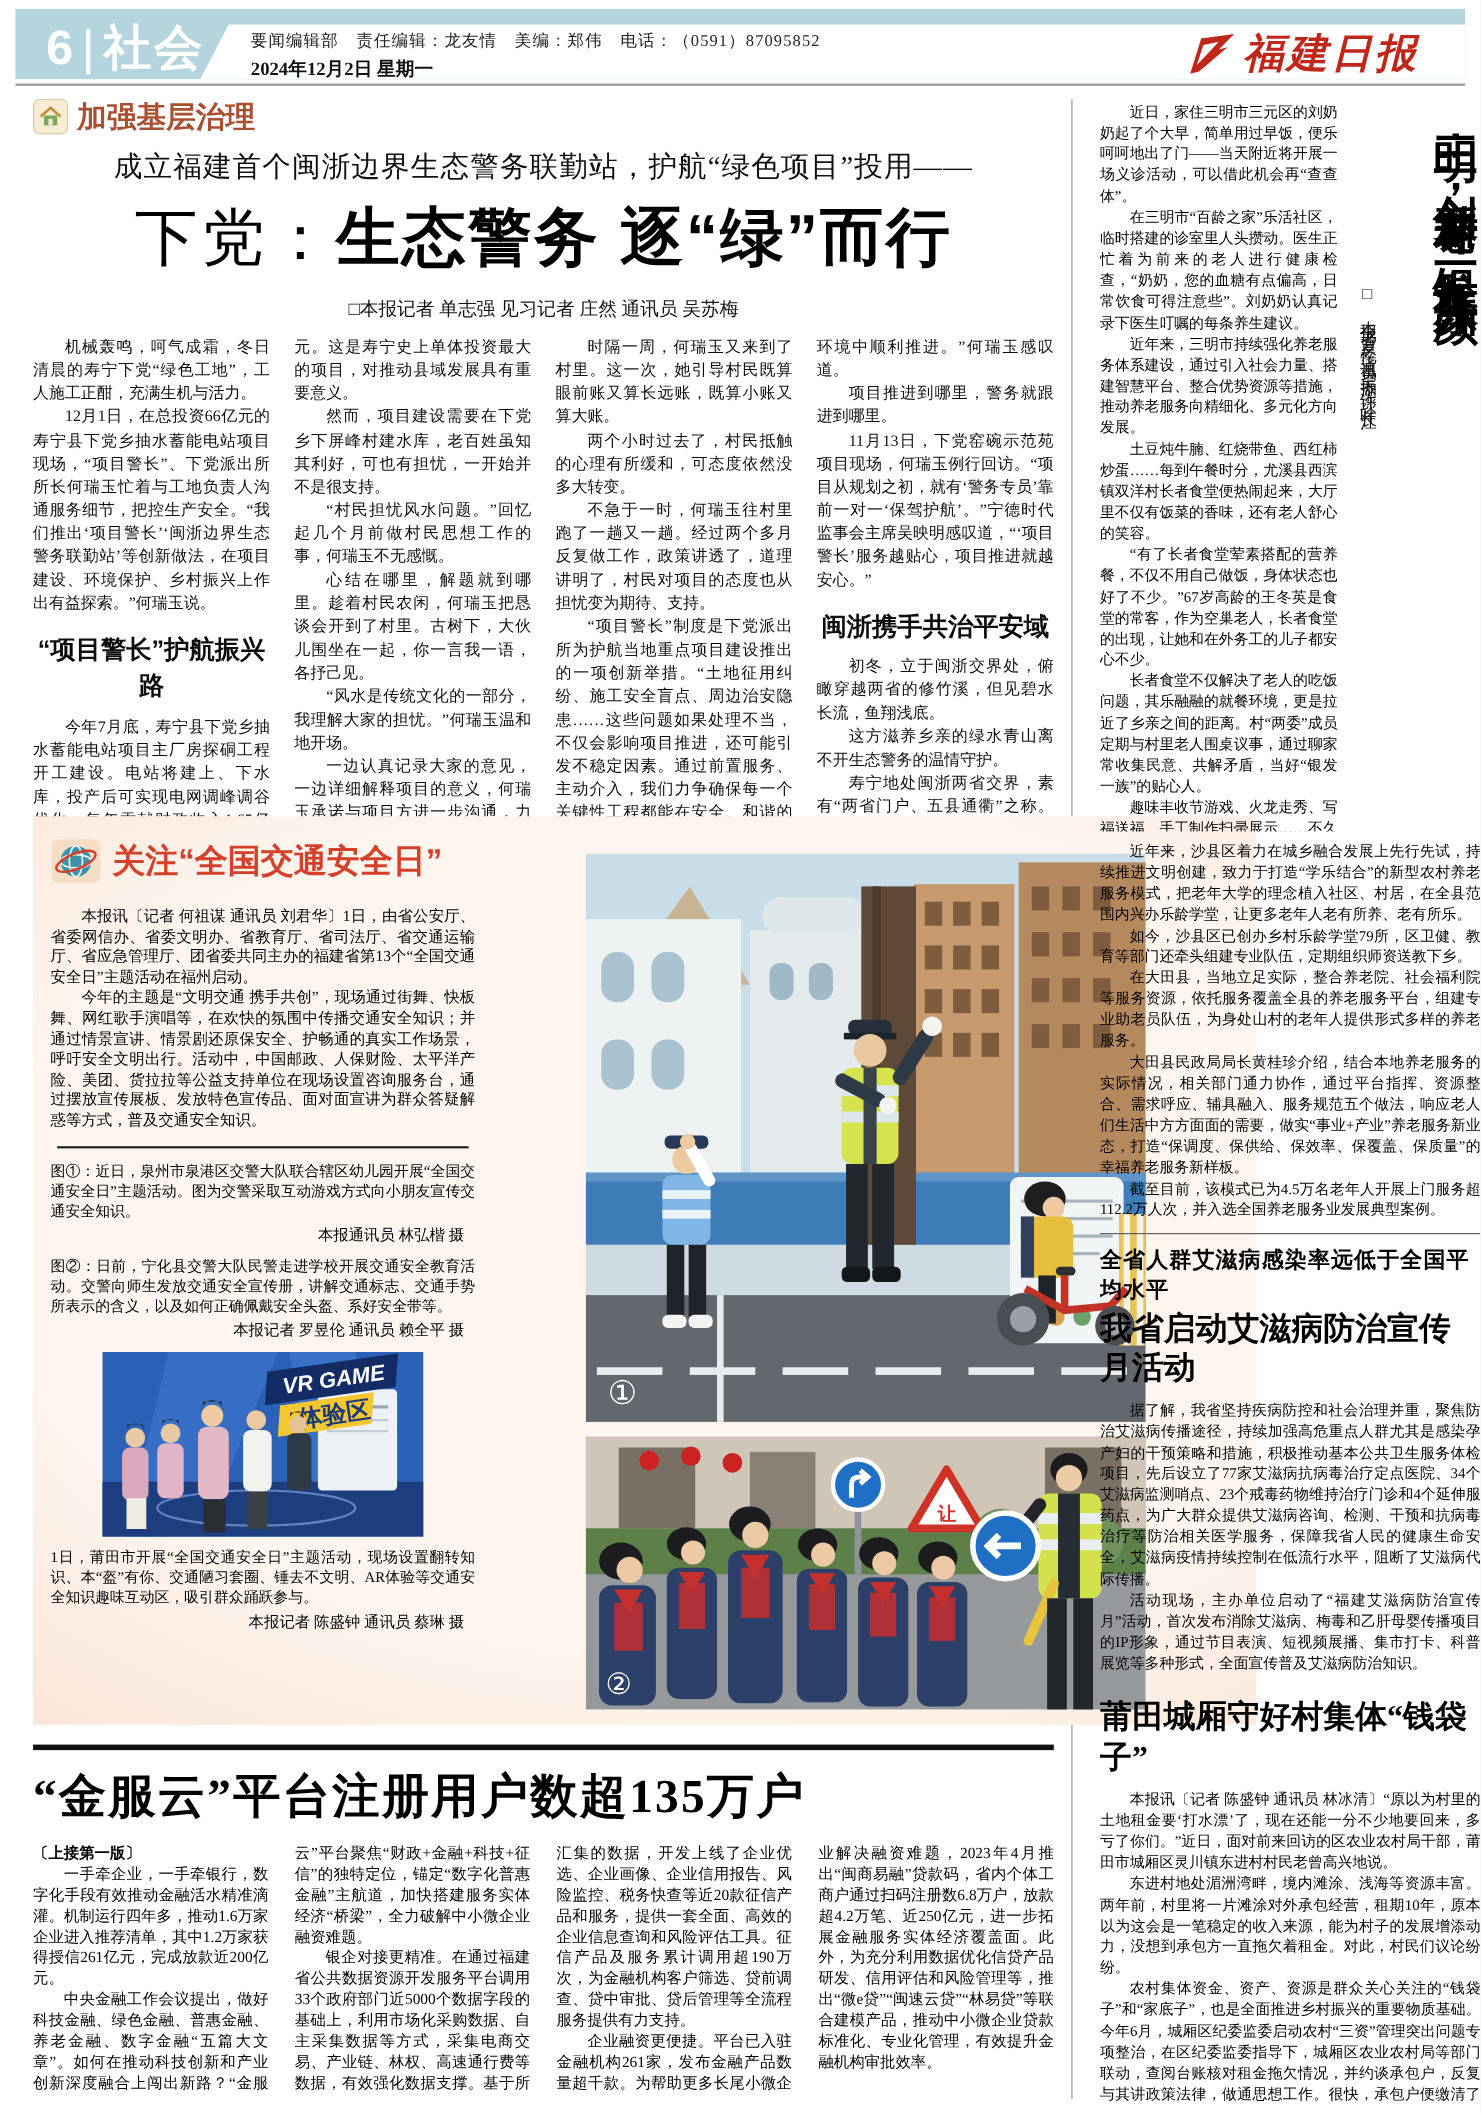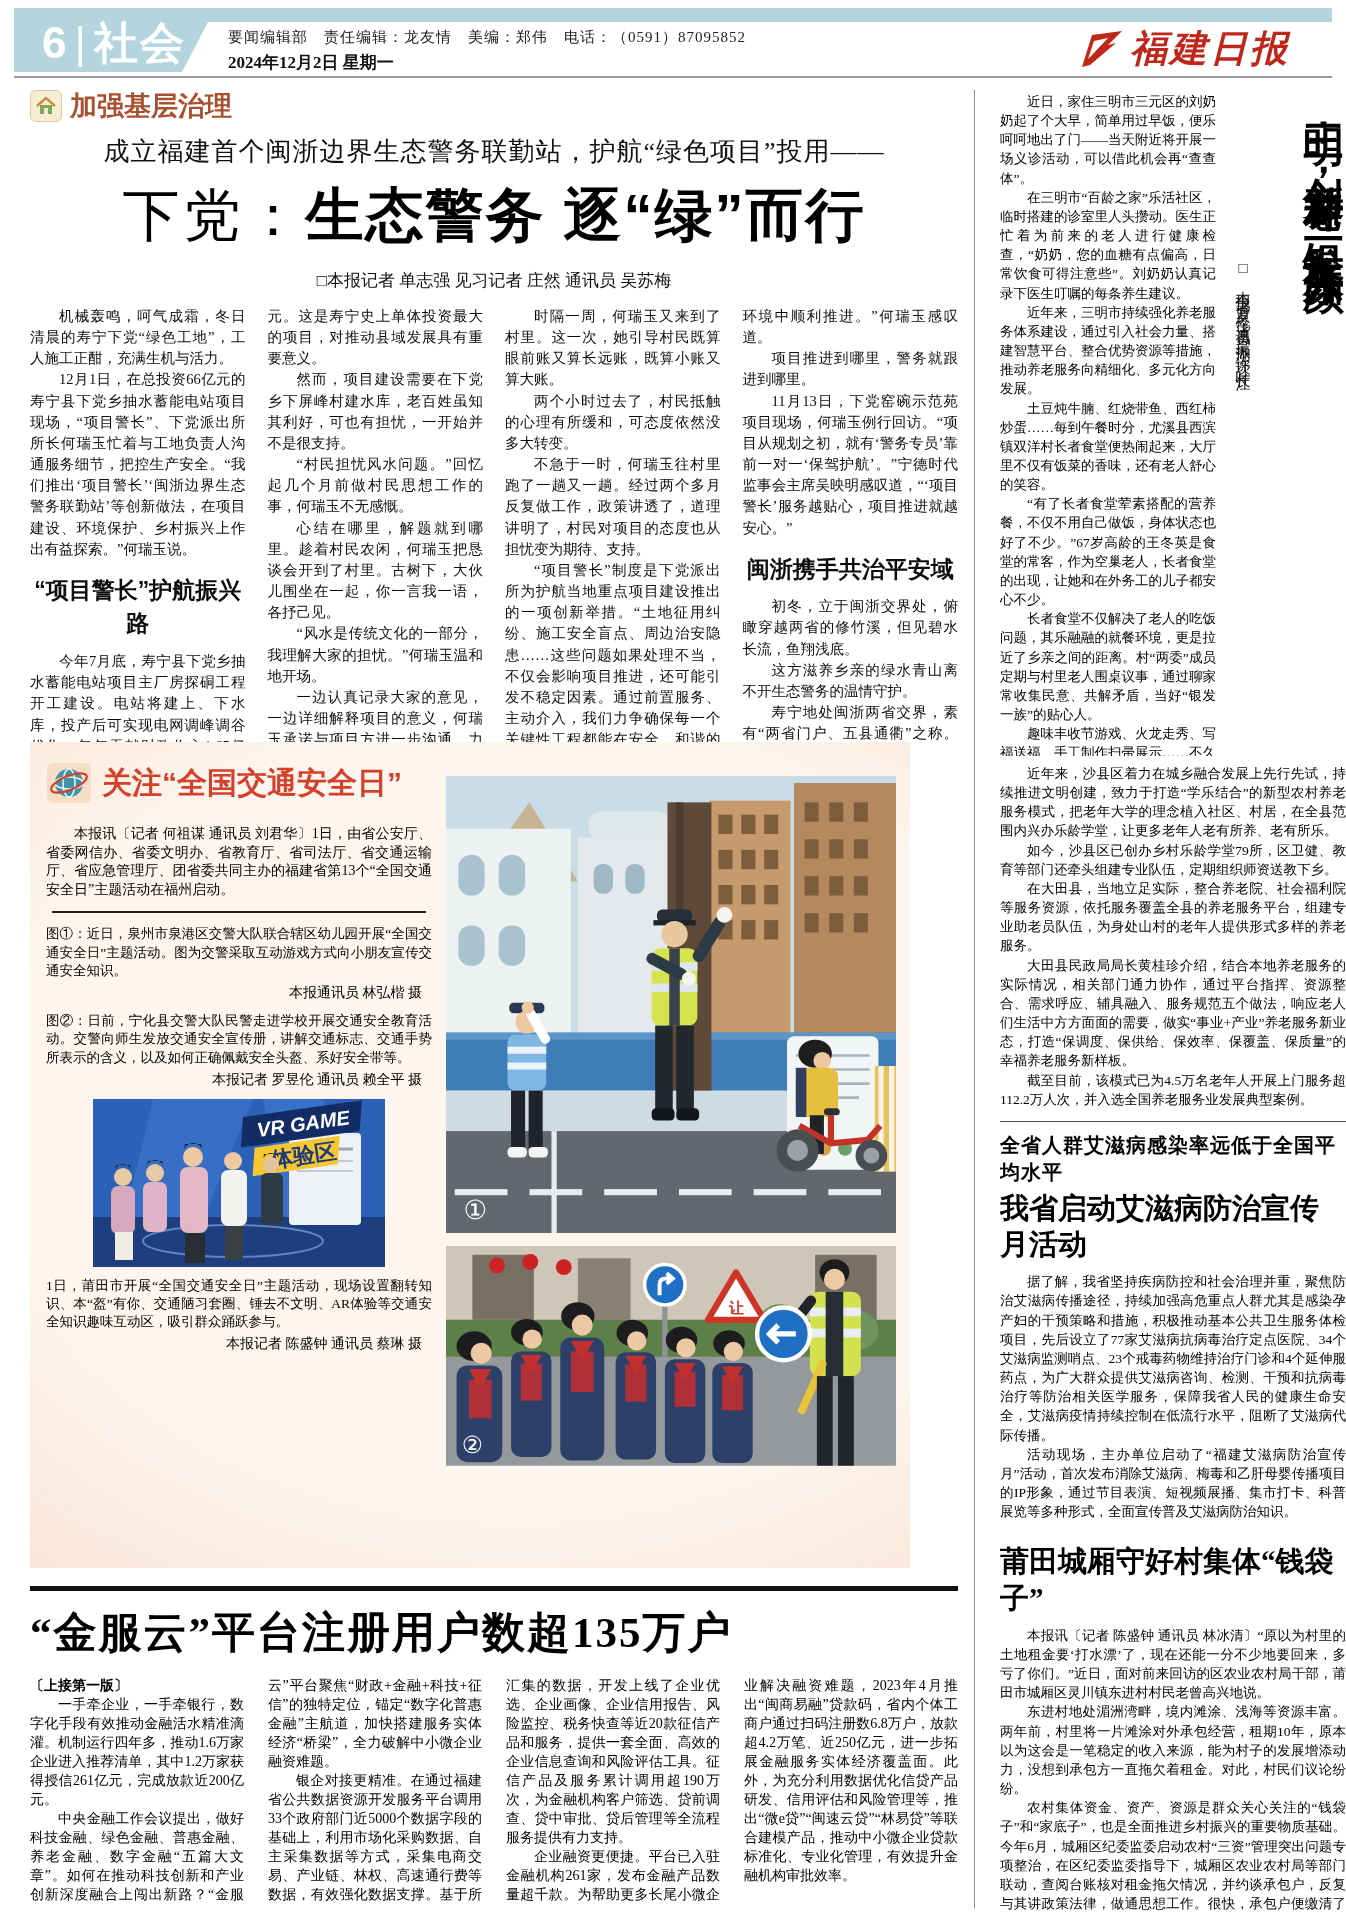--- a/index.html
+++ b/index.html
@@ -32,21 +32,21 @@
   .main-title .lt { font-size:57px; font-weight:400; letter-spacing:4px; }
   .main-title .hv { font-size:58px; font-weight:900; font-family:"Liberation Sans","DejaVu Sans",sans-serif; letter-spacing:2px; }
   .main-byline { text-align:center; font-size:17px; margin-top:14px; color:#111; }
   .main-body { margin-top:14px; height:468px; column-count:4; column-gap:22px; overflow:hidden;
                font-size:14.5px; line-height:1.46; text-align:justify; color:#0d0d0d; }
   .main-body p, .panel-body p, .jfy-body p, .rt-body p { text-indent:2em; }
   .subhead { font-size:23px; font-weight:900; font-family:"Liberation Sans",sans-serif; text-align:center;
              margin:14px 0 10px; text-indent:0; }
 
   
-  .pink-panel { position:absolute; left:30px; top:742px; width:880px; height:826px;
+  .pink-panel { position:absolute; left:30px; top:742px; width:1112px; height:826px;
                 background:radial-gradient(130% 105% at 55% 45%, #fdf5ee 45%, #f9ddc9 82%, #f2c8ae 100%);
                 display:flex; gap:14px; padding:14px 14px 14px 16px; }
   .panel-left { width:386px; }
   .panel-badge { display:flex; align-items:center; gap:10px; margin:6px 0 10px; }
   .panel-badge-text { font-size:30px; font-weight:900; color:#d5402a; font-family:"Liberation Sans",sans-serif; }
   .panel-title { text-align:center; font-weight:900; font-size:33px; line-height:1.3; margin:8px 0 12px; }
   .panel-body { font-size:14px; line-height:1.33; text-align:justify;margin-top:21px; }
   .panel-hr { border:none; border-top:2px solid #222; margin:12px 6px; }
   .caption { font-size:13.5px; line-height:1.35; text-align:justify; margin-top:10px; }
   .credit { text-align:right; font-size:14px; margin:4px 10px 6px 0; }
@@ -144,20 +144,21 @@
           <rect x="1" y="1" width="44" height="40" rx="6" fill="#f6ddc6"></rect>
           <circle cx="23" cy="21" r="14" fill="#3e93a8"></circle>
           <ellipse cx="23" cy="21" rx="14" ry="6" fill="none" stroke="#e8f4f6" stroke-width="1.6"></ellipse>
           <ellipse cx="23" cy="21" rx="6" ry="14" fill="none" stroke="#e8f4f6" stroke-width="1.6"></ellipse>
           <ellipse cx="23" cy="21" rx="19" ry="7" fill="none" stroke="#d5402a" stroke-width="2.2" transform="rotate(-22 23 21)"></ellipse>
         </svg>
         <span class="panel-badge-text">关注“全国交通安全日”</span>
       </div>
       <div class="panel-body">
         <p>本报讯〔记者 何祖谋 通讯员 刘君华〕1日，由省公安厅、省委网信办、省委文明办、省教育厅、省司法厅、省交通运输厅、省应急管理厅、团省委共同主办的福建省第13个“全国交通安全日”主题活动在福州启动。</p>
+        <p>今年的主题是“文明交通 携手共创”，现场通过街舞、快板舞、网红歌手演唱等，在欢快的氛围中传播交通安全知识；并通过情景宣讲、情景剧还原保安全、护畅通的真实工作场景，呼吁安全文明出行。活动中，中国邮政、人保财险、太平洋产险、美团、货拉拉等公益支持单位在现场设置咨询服务台，通过摆放宣传展板、发放特色宣传品、面对面宣讲为群众答疑解惑等方式，普及交通安全知识。</p>
       </div>
       <hr class="panel-hr">
       <div class="caption">图①：近日，泉州市泉港区交警大队联合辖区幼儿园开展“全国交通安全日”主题活动。图为交警采取互动游戏方式向小朋友宣传交通安全知识。</div>
       <div class="credit">本报通讯员 林弘楷 摄</div>
       <div class="caption">图②：日前，宁化县交警大队民警走进学校开展交通安全教育活动。交警向师生发放交通安全宣传册，讲解交通标志、交通手势所表示的含义，以及如何正确佩戴安全头盔、系好安全带等。</div>
       <div class="credit">本报记者 罗昱伦 通讯员 赖全平 摄</div>
       <svg class="vr-photo" width="292" height="168" viewBox="0 0 292 168">
         <rect width="292" height="168" fill="#2b62b8"></rect>
         <polygon points="60,0 160,0 90,168 20,168" fill="#3f7ad0" opacity="0.55"></polygon>
         <polygon points="170,0 230,0 280,168 200,168" fill="#4b86da" opacity="0.45"></polygon>

